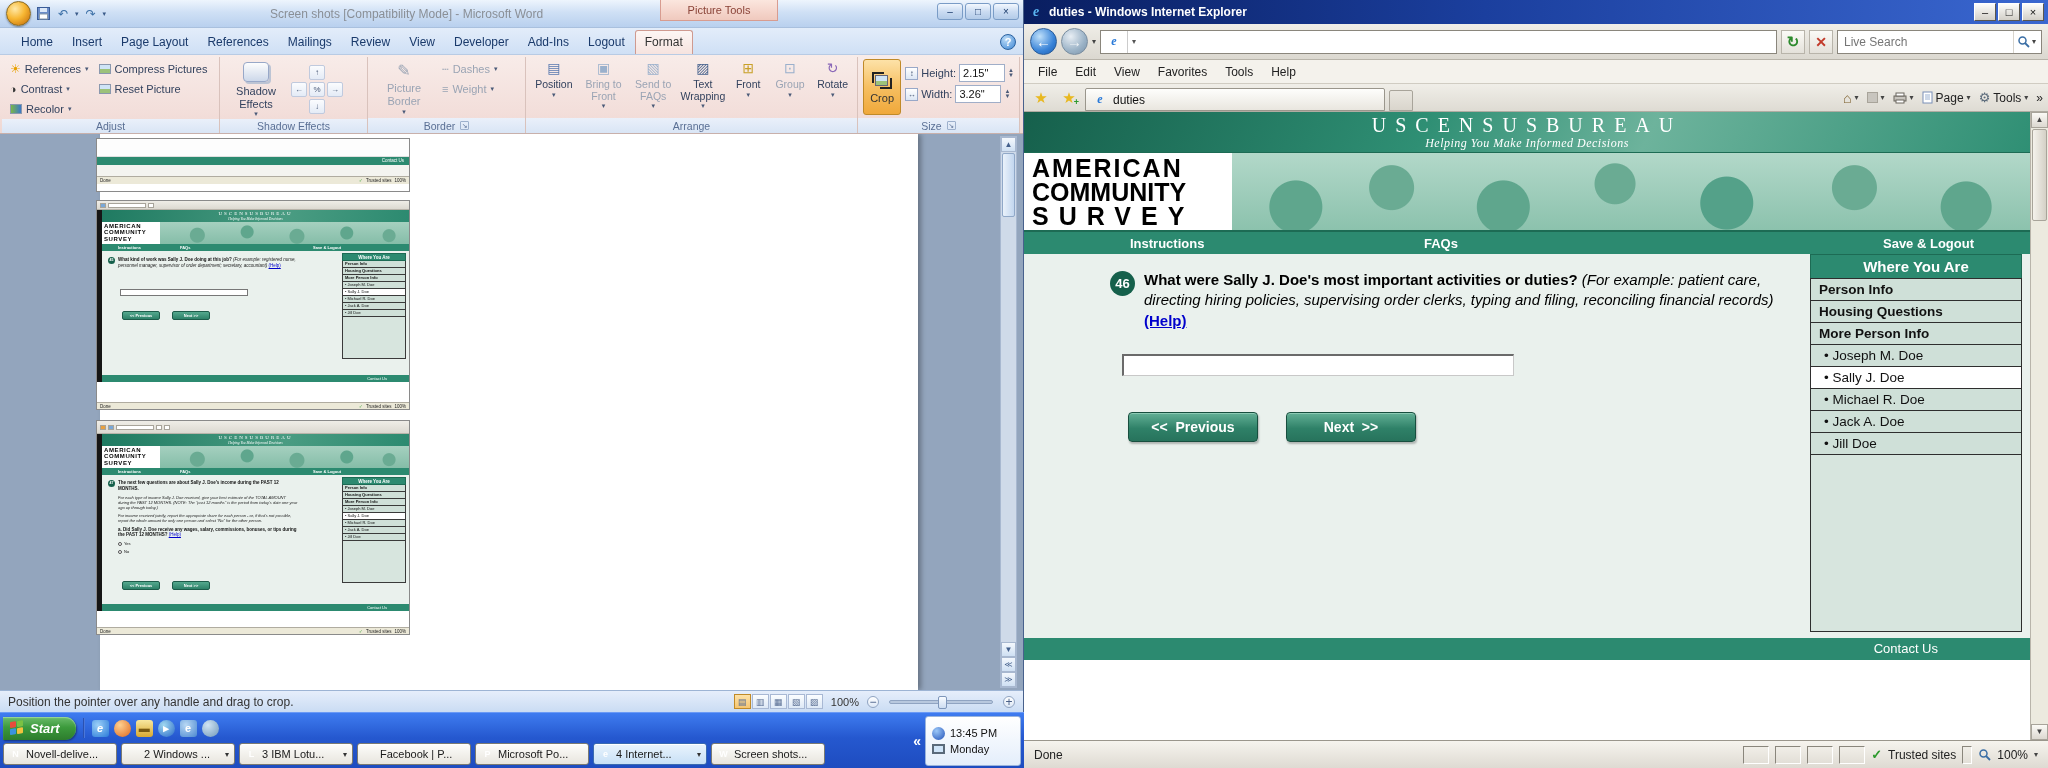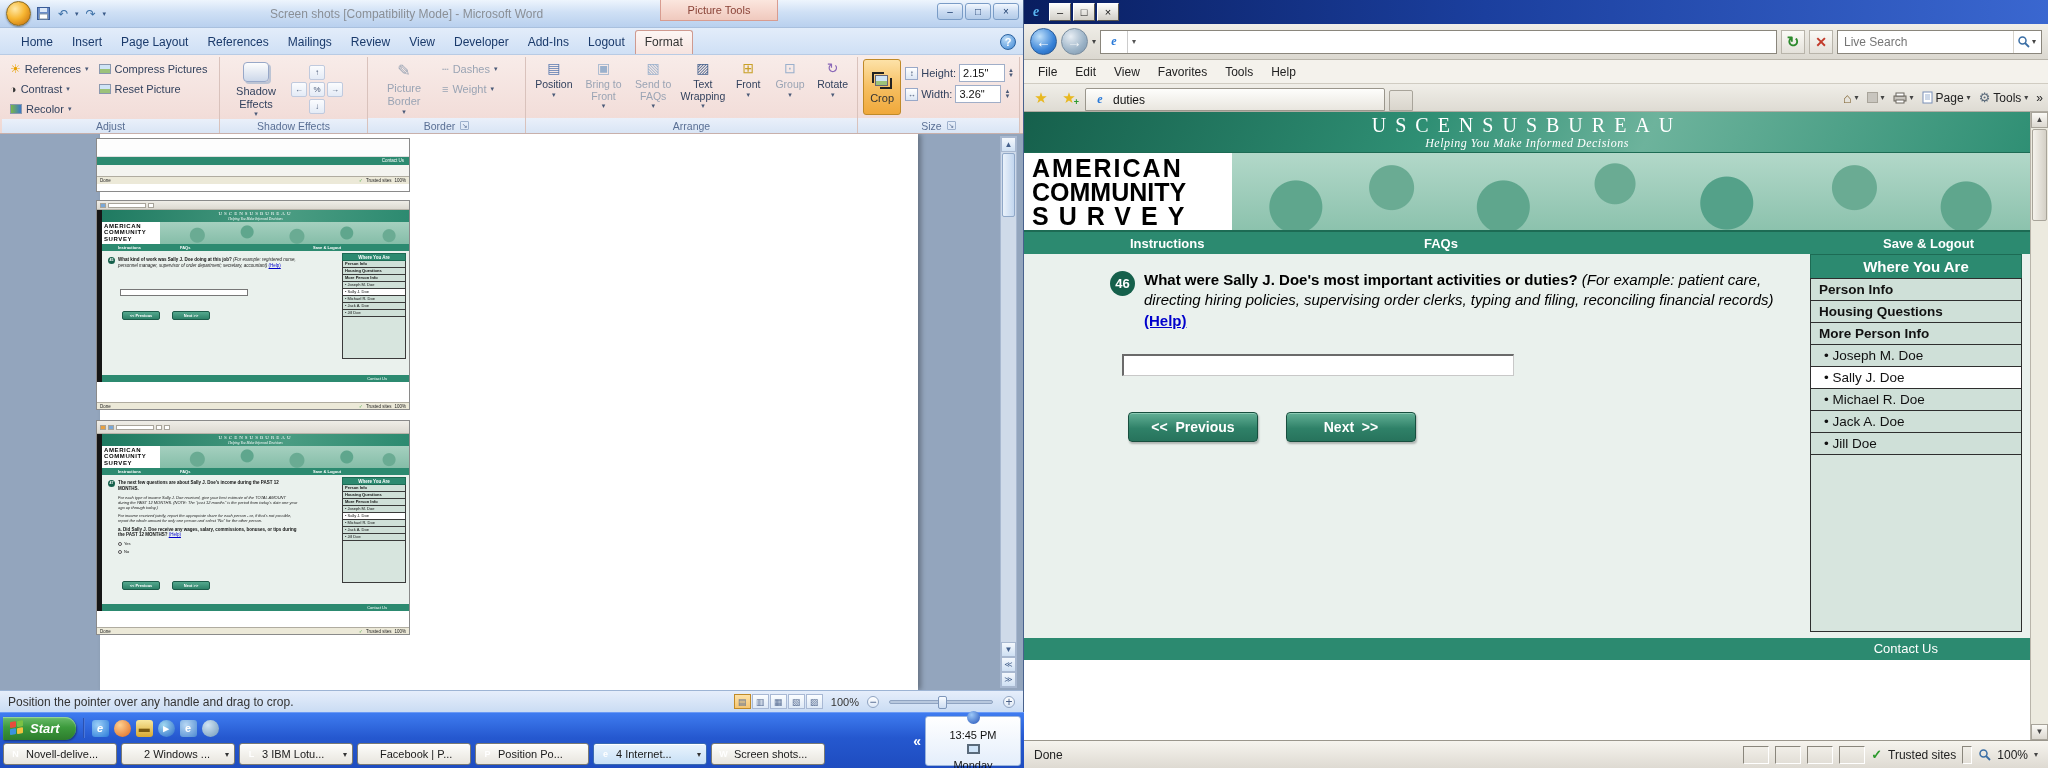--- a/index.html
+++ b/index.html
@@ -153,21 +153,21 @@
 .tbtn.active{background:linear-gradient(#eaf4fd,#c8e0f6);border-color:#3a6ab0;}
 .tbtn .cap{overflow:hidden;text-overflow:ellipsis;flex:1;}
 .tbtn .caret{display:none;font-size:8px;color:#333;}
 .tbtn.drop .caret{display:inline;}
 .tico{width:13px;height:13px;flex:none;border-radius:2px;display:flex;align-items:center;justify-content:center;font-size:9px;font-weight:bold;color:#fff;}
 .helpchip{width:18px;height:18px;background:linear-gradient(#fdf6d8,#f0d060);border:1px solid #b89a30;border-radius:2px;color:#2a50c0;font-weight:bold;font-size:12px;display:flex;align-items:center;justify-content:center;flex:none;}
 .miniwin{display:flex;flex-direction:column;align-items:center;font-size:7px;color:#dce8fc;line-height:6px;flex:none;}
 .tray{position:absolute;right:3px;top:3px;bottom:3px;display:flex;align-items:center;gap:4px;}
 .chev{color:#fff;font-size:14px;font-weight:bold;}
 .tpanel{width:96px;height:50px;background:linear-gradient(#ffffff,#e4eefb);border:1px solid #9ab4dc;border-radius:3px;display:flex;flex-direction:column;justify-content:center;gap:3px;padding:0 6px;font-size:11px;color:#111;}
-.tpr{display:flex;align-items:center;gap:5px;flex-direction:column;}
+.tpr{display:flex;align-items:center;gap:5px;}
 .tic-net{width:13px;height:13px;border-radius:50%;background:radial-gradient(circle at 35% 30%,#9cc8f8,#2050b8);flex:none;}
 .tic-mon{width:13px;height:10px;border:2px solid #5a6a7a;background:#cfe4f8;flex:none;}
 
 
 #ie{position:absolute;inset:0;display:flex;flex-direction:column;background:#e4e1da;}
 .i-title{height:24px;background:linear-gradient(90deg,#091e60,#1b3f9e 45%,#3a67d0);display:flex;align-items:center;padding:0 4px;gap:5px;flex:none;}
 .eico{width:16px;height:16px;border-radius:50%;color:#5ab4f0;font:italic bold 14px "Liberation Serif",serif;display:flex;align-items:center;justify-content:center;}
 .eico.dark{color:#2a7ad8;}
 .i-ttl{color:#fff;font-size:12px;font-weight:bold;flex:1;white-space:nowrap;overflow:hidden;}
 .i-ctl{display:flex;gap:2px;}
@@ -687,21 +687,21 @@
           </div>
 
           <div class="tbtn">
             <span class="tico"></span>
             <span class="cap">Facebook | P...</span>
 
           </div>
 
           <div class="tbtn">
             <span class="tico">P</span>
-            <span class="cap">Position Po...</span>
+            <span class="cap">Microsoft Po...</span>
 
           </div>
 
           <div class="tbtn active drop">
             <span class="tico">e</span>
             <span class="cap">4 Internet...</span>
             <span class="caret">▾</span>
           </div>
 
           <div class="tbtn">
@@ -729,20 +729,21 @@
           </div>
       </div>
     </div>
   </div>
 </div>
 
 <div class="mon" id="mR">
   <div id="ie">
     <div class="i-title">
       <span class="eico">e</span>
+      <span class="i-ttl">duties - Windows Internet Explorer</span>
       <div class="i-ctl">
         <span>–</span>
         <span>□</span>
         <span>×</span>
       </div>
     </div>
     <div class="i-addr">
       <span class="nav-b back">←</span>
       <span class="nav-b fwd">→</span>
       <span class="ddv">▾</span>

